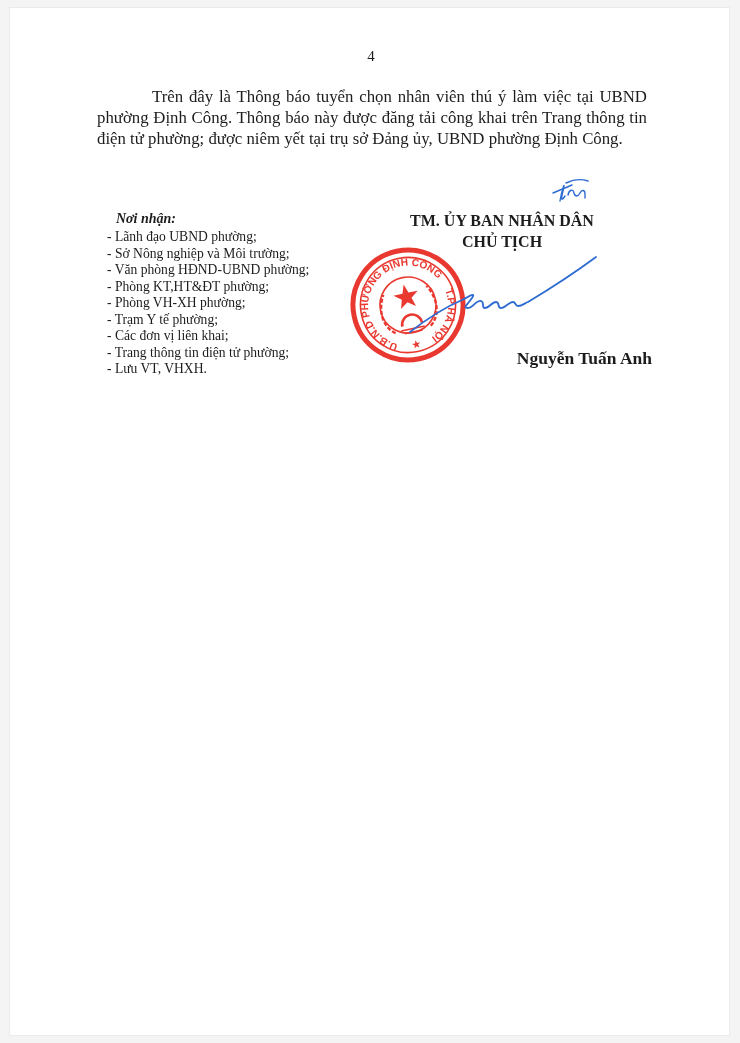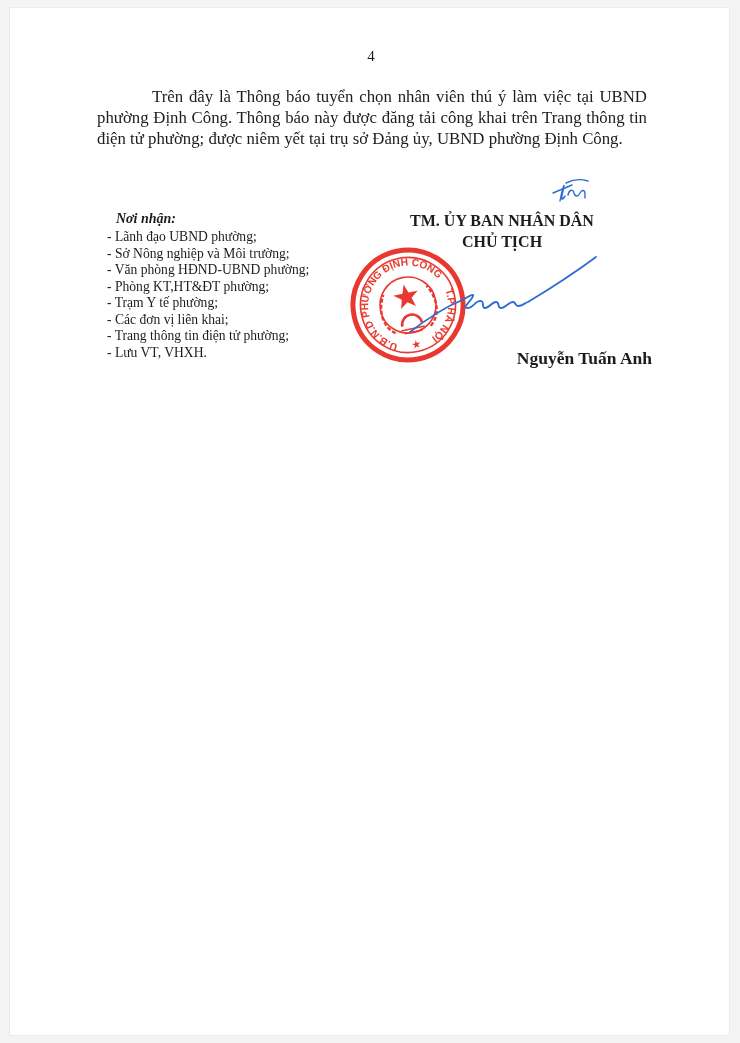--- a/index.html
+++ b/index.html
@@ -100,20 +100,21 @@
     </g>
   </svg>
 
   <div class="recipients-label">Nơi nhận:</div>
 
   <div class="recipients-list">
     <div>- Lãnh đạo UBND phường;</div>
     <div>- Sở Nông nghiệp và Môi trường;</div>
     <div>- Văn phòng HĐND-UBND phường;</div>
     <div>- Phòng KT,HT&amp;ĐT phường;</div>
+    <div>- Phòng VH-XH phường;</div>
     <div>- Trạm Y tế phường;</div>
     <div>- Các đơn vị liên khai;</div>
     <div>- Trang thông tin điện tử phường;</div>
     <div>- Lưu VT, VHXH.</div>
   </div>
 
   <div class="authority-block">
     <div>TM. ỦY BAN NHÂN DÂN</div>
     <div>CHỦ TỊCH</div>
   </div>

